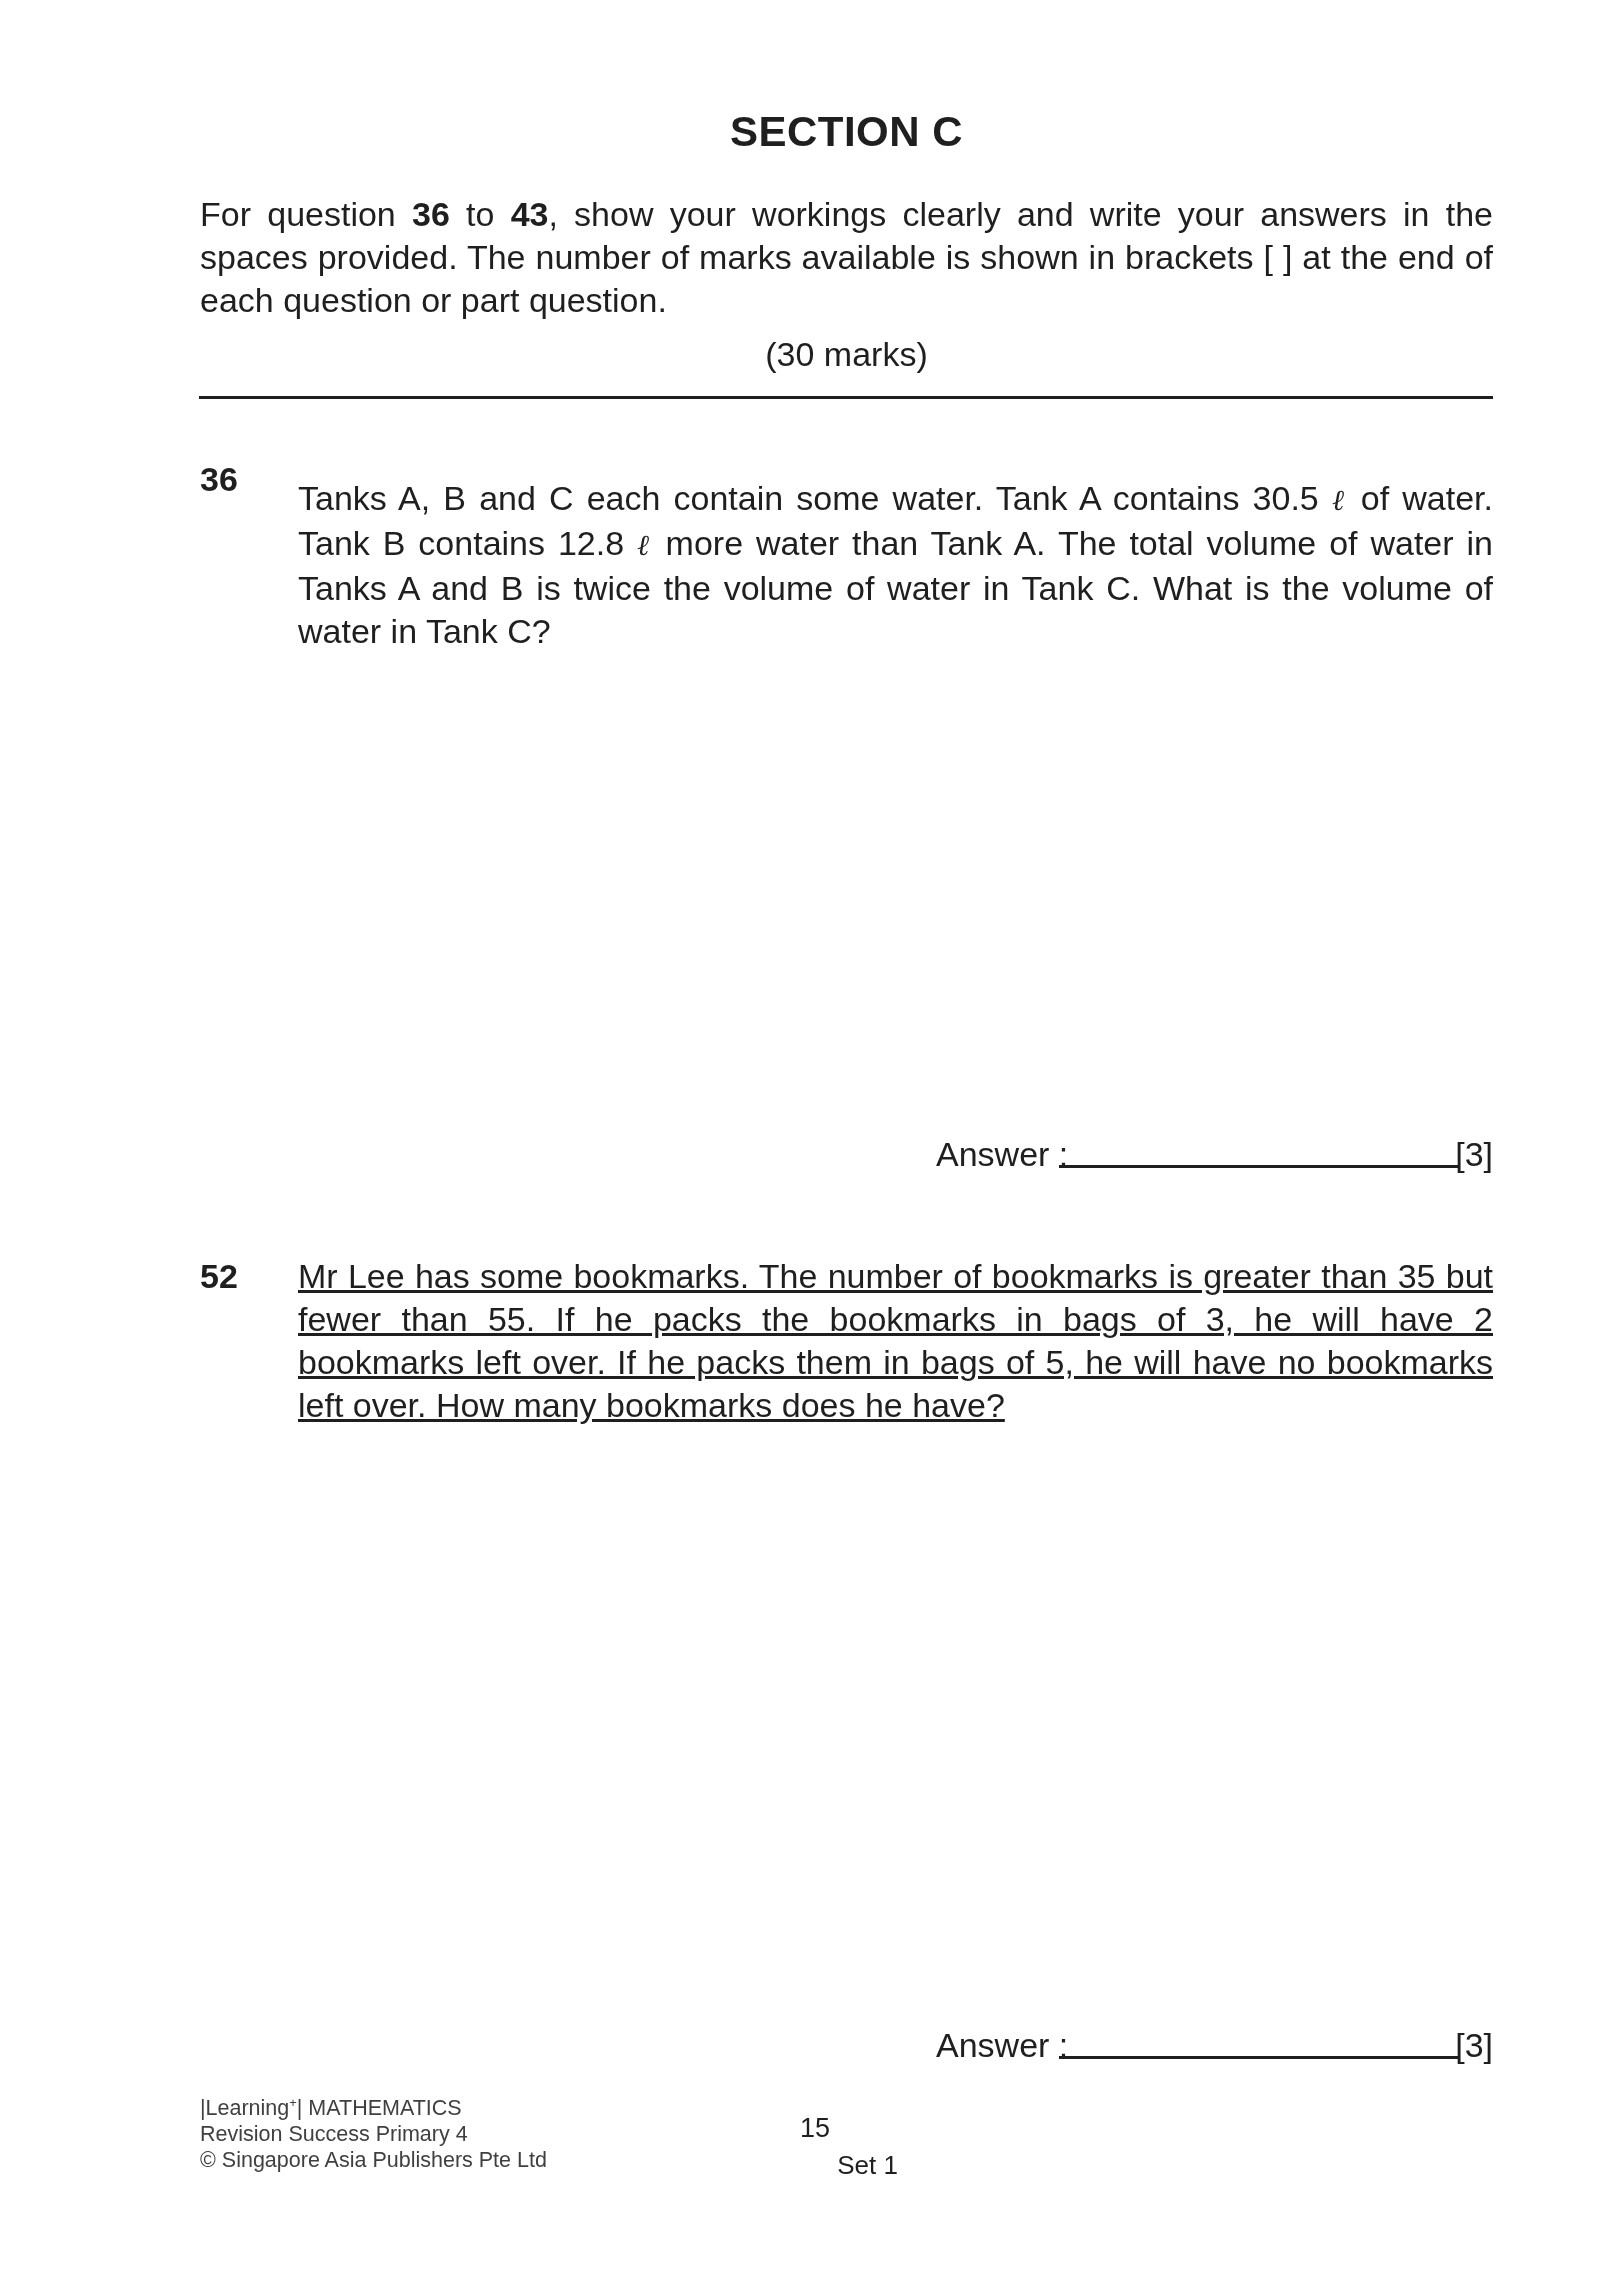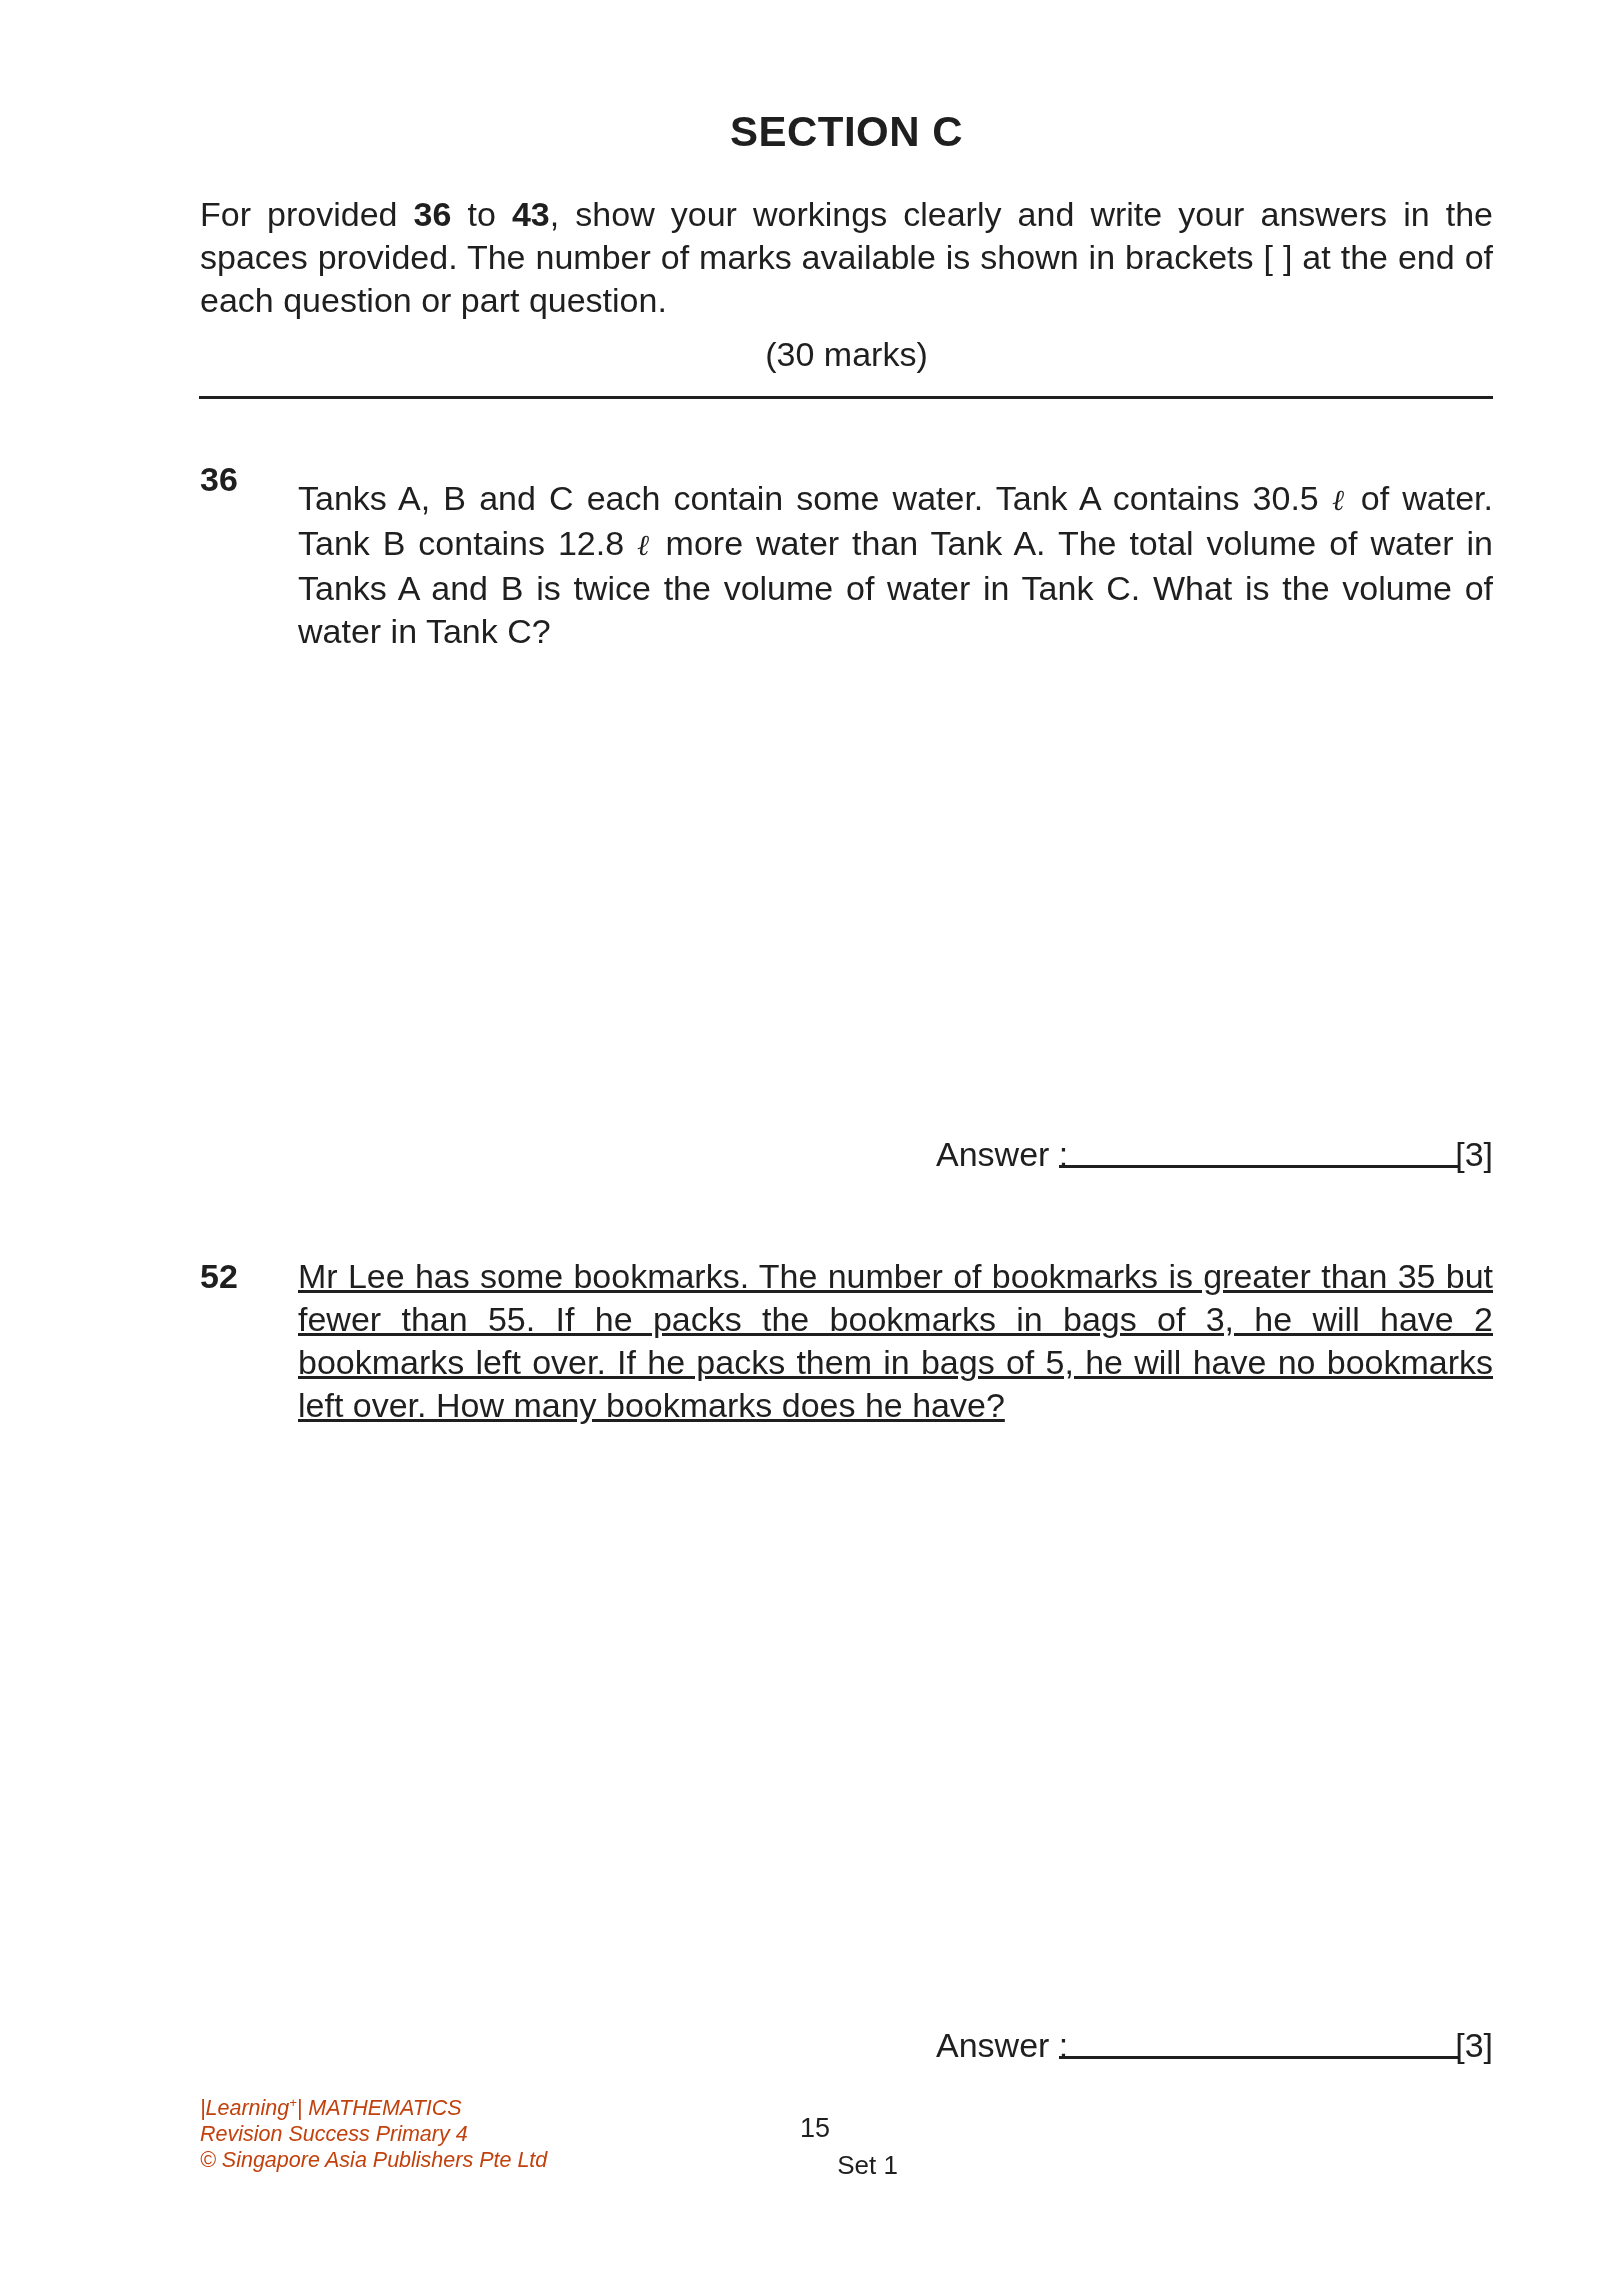--- a/index.html
+++ b/index.html
@@ -35,36 +35,36 @@
   }
   .litre { font-family: "DejaVu Serif", serif; font-style: italic; font-size: 29px; }
   .answer-row {
     left: 936px; width: 557px; height: 43px;
     font-size: 34px; line-height: 43px; text-align: right;
   }
   .answer-label { position: absolute; left: 0; top: 0; }
   .answer-line { position: absolute; left: 123px; width: 401px; top: 32px; height: 2.9px; background: #1f1f1f; }
   .answer-marks { position: absolute; right: 0; top: 0; }
   .footer-left {
-    left: 200px; top: 2095px; font-size: 21.5px; line-height: 26px; color: #c2410c; font-style: italic;
+    left: 200px; top: 2095px; font-size: 21.5px; line-height: 26px; color: #404040;
   }
   .footer-page {
     left: 800px; width: 98px; top: 2112px; text-align: left; font-size: 27px; line-height: 33px;
   }
   .footer-set {
     left: 800px; width: 98px; top: 2150px; text-align: right; font-size: 26px; line-height: 31px; 
   }
   sup { font-size: 60%; line-height: 0; }
 </style>
 </head>
 <body>
 
 <div class="abs section-title">SECTION C</div>
 
-<div class="abs intro"><span>For provided </span><b>36</b><span> to </span><b>43</b><span>, show your workings clearly and write your answers in the spaces provided. The number of marks available is shown in brackets [ ] at the end of each question or part question.</span></div>
+<div class="abs intro"><span>For question </span><b>36</b><span> to </span><b>43</b><span>, show your workings clearly and write your answers in the spaces provided. The number of marks available is shown in brackets [ ] at the end of each question or part question.</span></div>
 
 <div class="abs marks-total">(30 marks)</div>
 
 <div class="abs rule"></div>
 
 <div class="abs q-num" style="top:458px;">36</div>
 <div class="abs q-text" style="top:458px;margin-top:19px;"><span>Tanks A, B and C each contain some water. Tank A contains 30.5 </span><span class="litre">ℓ</span><span> of water. Tank B contains 12.8 </span><span class="litre">ℓ</span><span> more water than Tank A. The total volume of water in Tanks A and B is twice the volume of water in Tank C. What is the volume of water in Tank C?</span></div>
 
 <div class="abs answer-row" style="top:1133px;">
   <span class="answer-label">Answer :</span>

